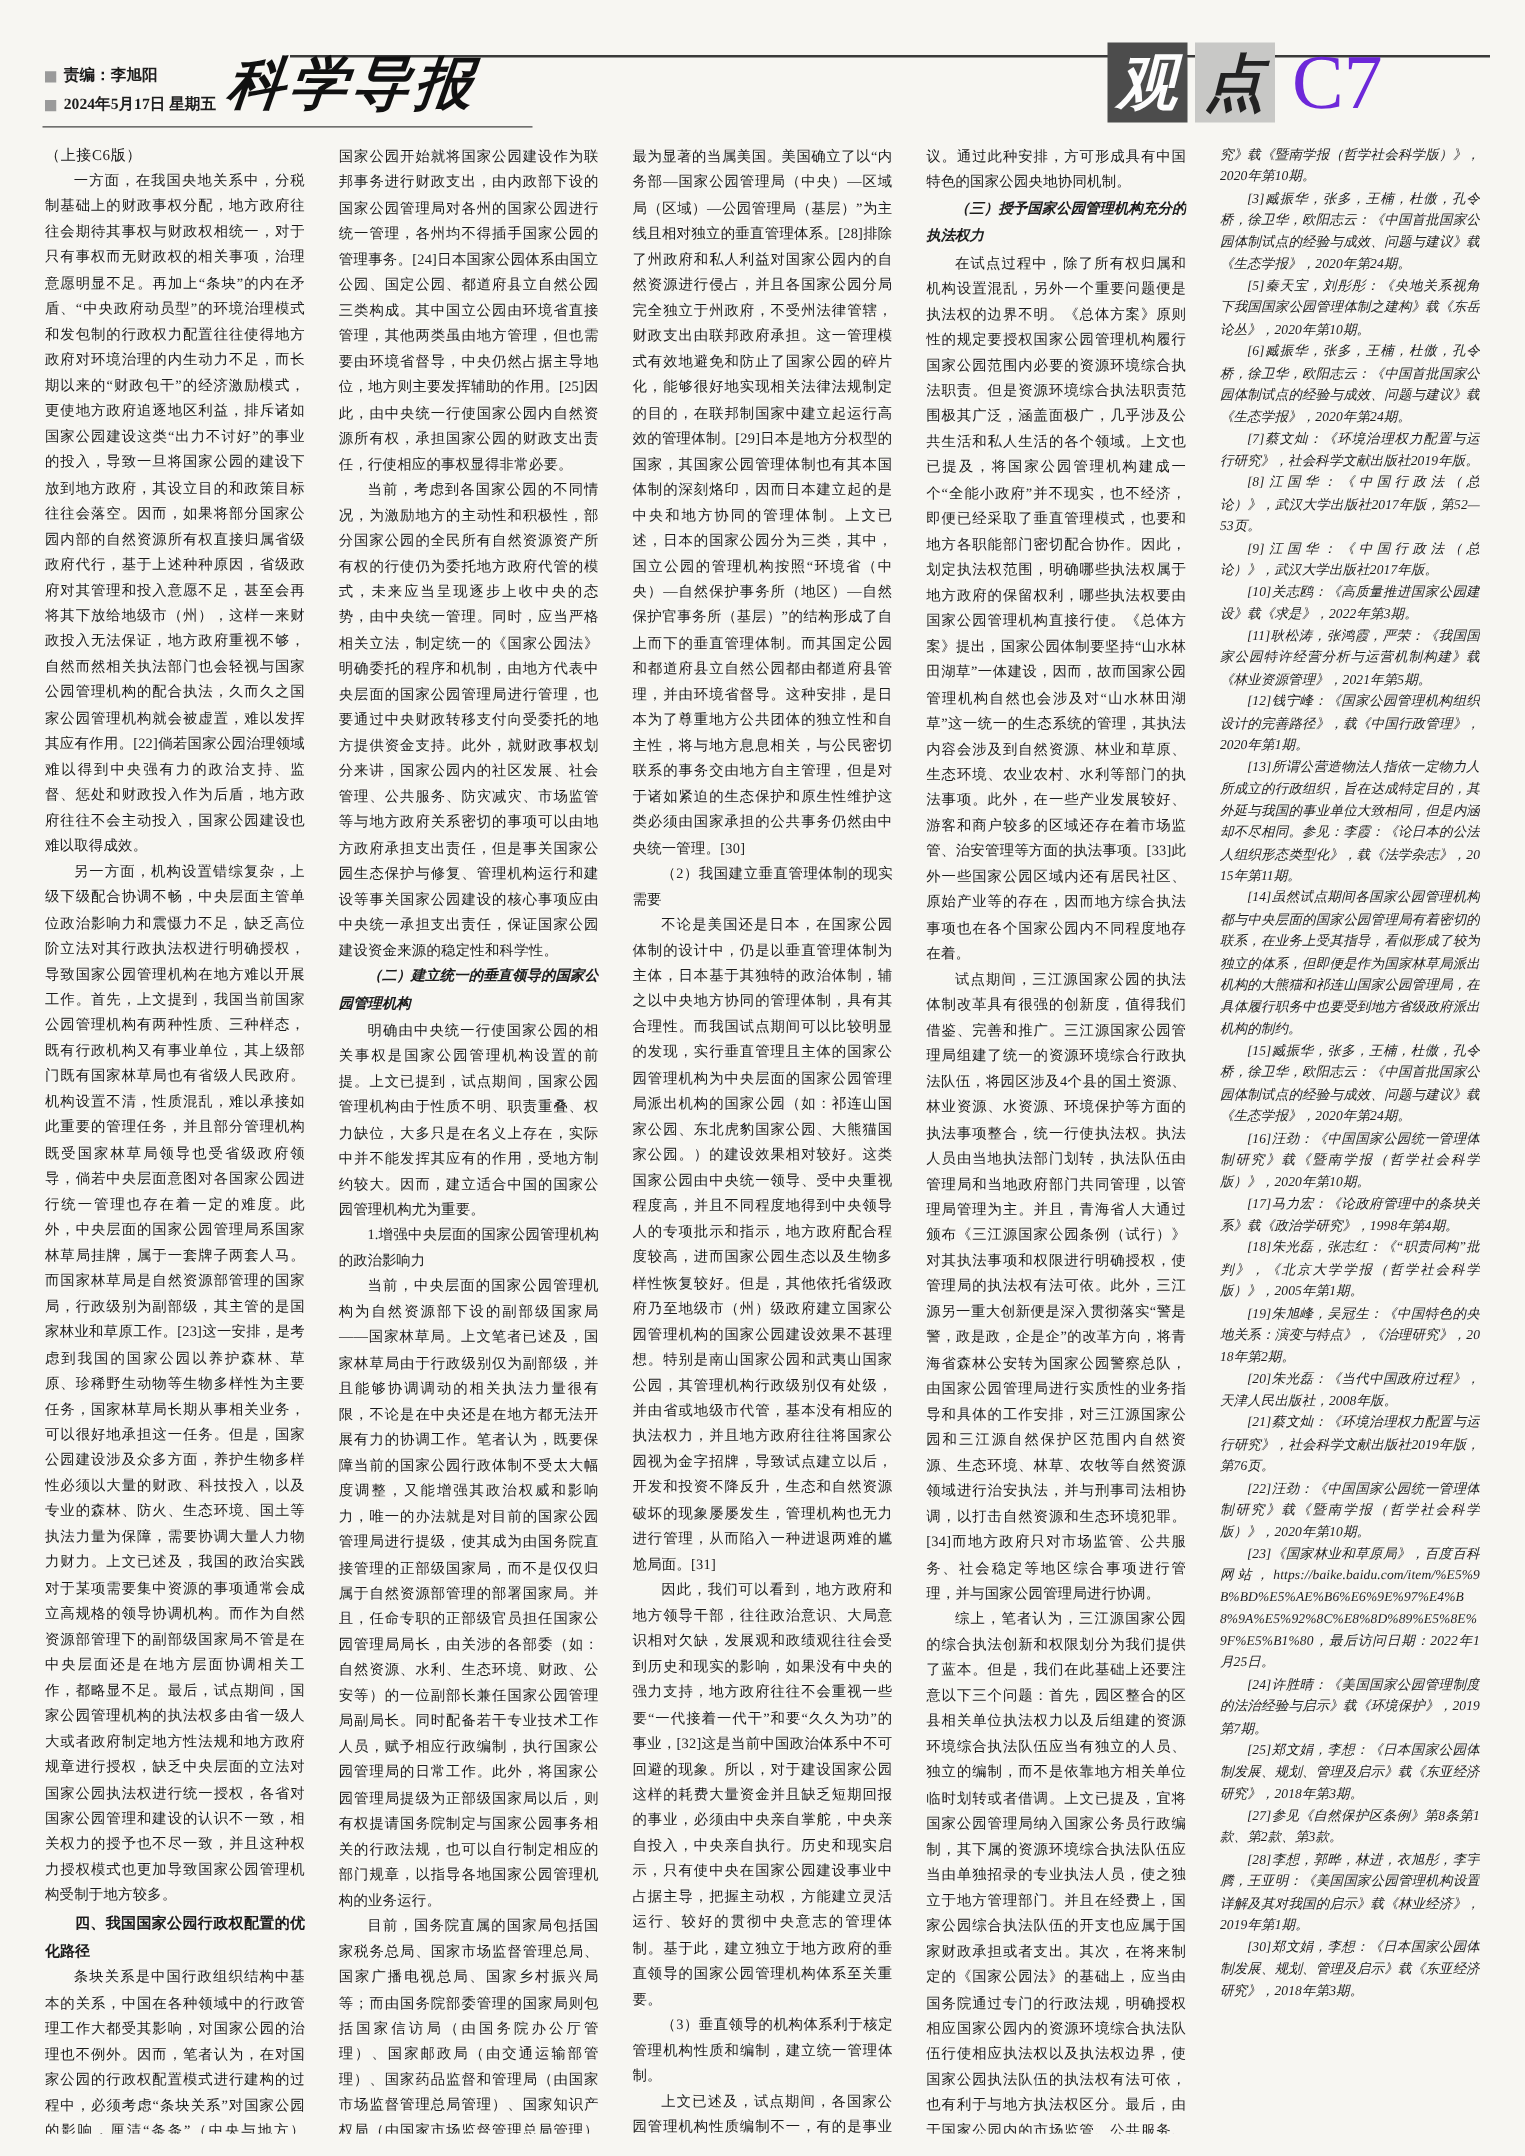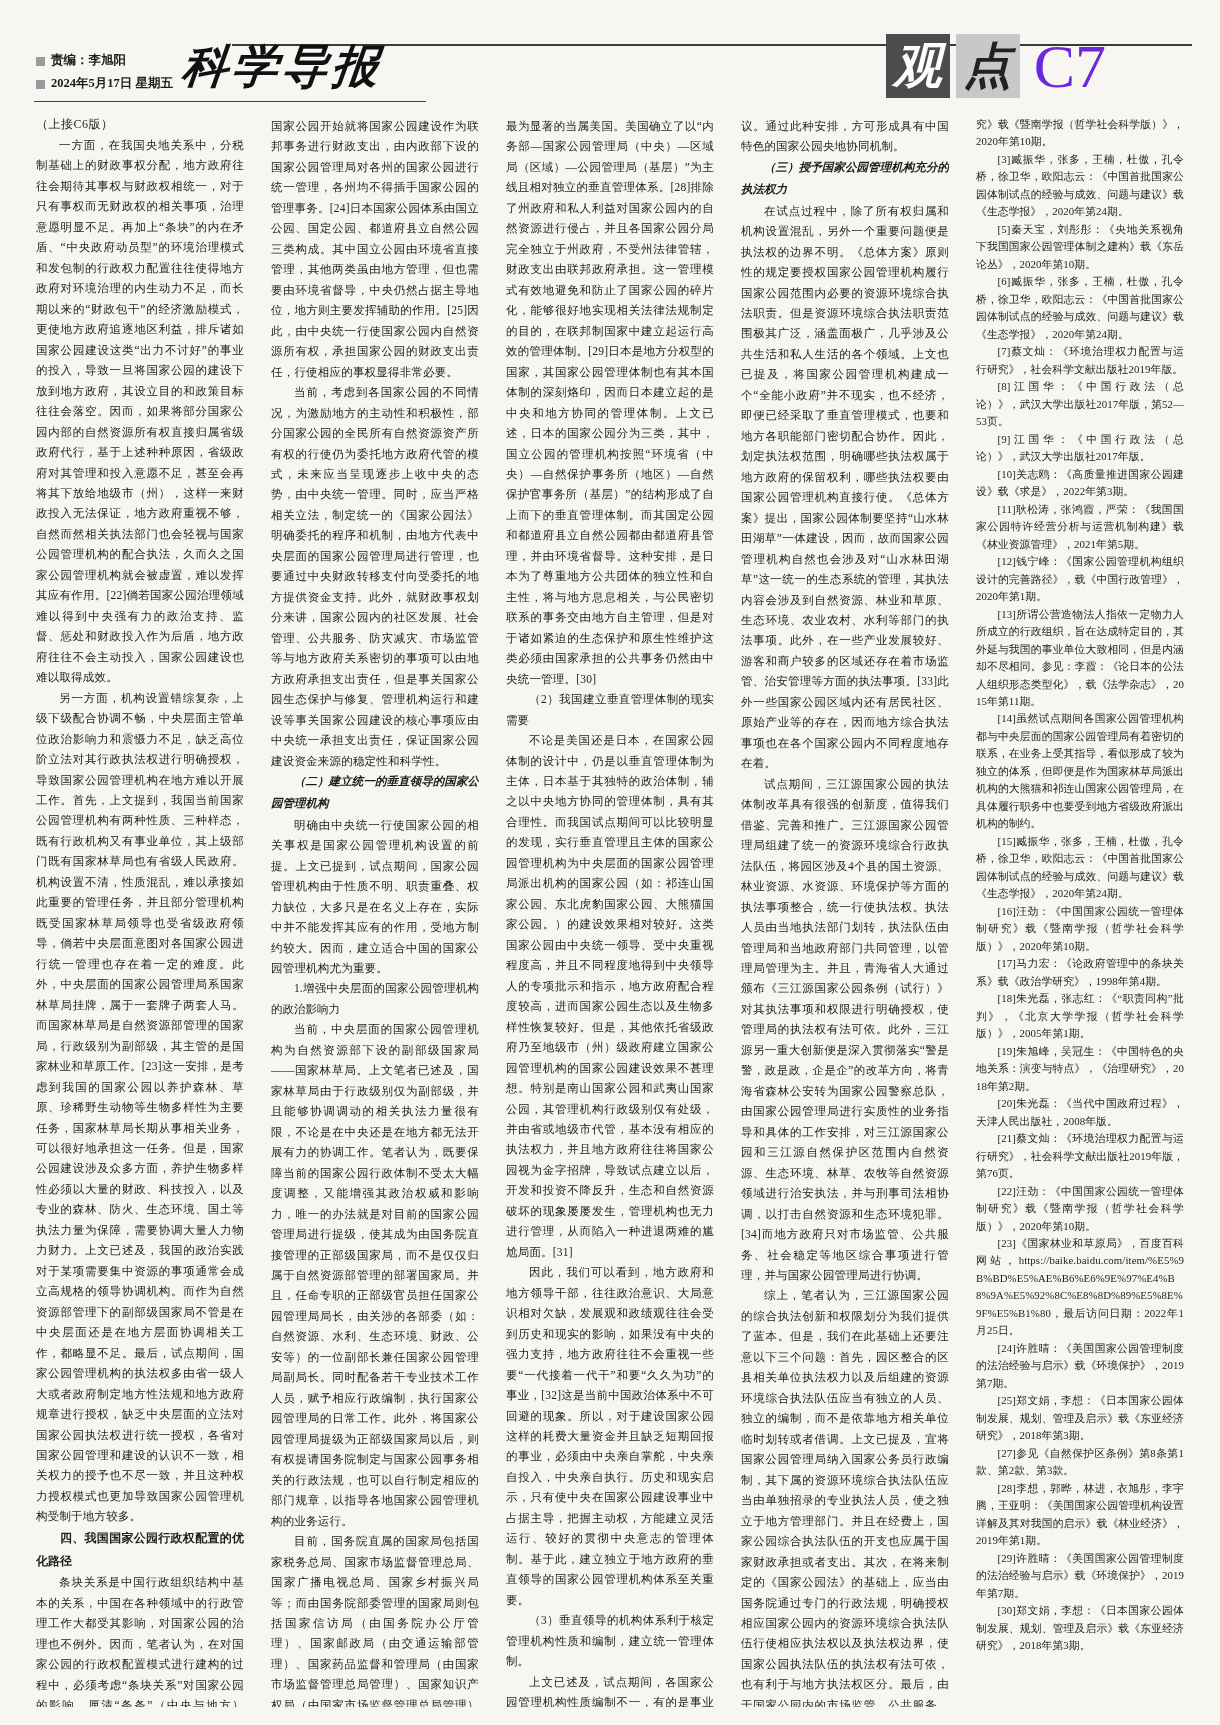--- a/index.html
+++ b/index.html
@@ -55,21 +55,21 @@
   .body-p {
     font-size: 11.5px; line-height: 1.78;
     text-align: justify; text-indent: 2em;
     letter-spacing: 0.2px;
   }
   .body-p.cont { text-indent: 0; }
   .h-bold { font-size: 12px; font-weight: bold; text-indent: 2em; line-height: 1.9; text-align: justify; }
   .h-kai { font-size: 11.5px; font-weight: bold; font-style: italic; text-indent: 2em; line-height: 1.9; text-align: justify; }
   .h-num { font-size: 11.5px; line-height: 1.78; text-indent: 2em; text-align: justify; }
   .ref {
-    font-size: 10.8px; line-height: 1.62; 
+    font-size: 10.8px; line-height: 1.62; font-style: italic;
     text-align: justify; text-indent: 2em; letter-spacing: 0.1px;
     word-break: break-all;
   }
   .ref.cont { text-indent: 0; }
 </style>
 </head>
 <body>
 
 <div class="masthead">
   <div class="rule-top"></div>
@@ -138,16 +138,15 @@
       <p class="ref">[18]朱光磊，张志红：《“职责同构”批判》，《北京大学学报（哲学社会科学版）》，2005年第1期。</p>
       <p class="ref">[19]朱旭峰，吴冠生：《中国特色的央地关系：演变与特点》，《治理研究》，2018年第2期。</p>
       <p class="ref">[20]朱光磊：《当代中国政府过程》，天津人民出版社，2008年版。</p>
       <p class="ref">[21]蔡文灿：《环境治理权力配置与运行研究》，社会科学文献出版社2019年版，第76页。</p>
       <p class="ref">[22]汪劲：《中国国家公园统一管理体制研究》载《暨南学报（哲学社会科学版）》，2020年第10期。</p>
       <p class="ref">[23]《国家林业和草原局》，百度百科网站，https://baike.baidu.com/item/%E5%9B%BD%E5%AE%B6%E6%9E%97%E4%B8%9A%E5%92%8C%E8%8D%89%E5%8E%9F%E5%B1%80，最后访问日期：2022年1月25日。</p>
       <p class="ref">[24]许胜晴：《美国国家公园管理制度的法治经验与启示》载《环境保护》，2019第7期。</p>
       <p class="ref">[25]郑文娟，李想：《日本国家公园体制发展、规划、管理及启示》载《东亚经济研究》，2018年第3期。</p>
       <p class="ref">[27]参见《自然保护区条例》第8条第1款、第2款、第3款。</p>
       <p class="ref">[28]李想，郭晔，林进，衣旭彤，李宇腾，王亚明：《美国国家公园管理机构设置详解及其对我国的启示》载《林业经济》，2019年第1期。</p>
-      <p class="ref">[29]许胜晴：《美国国家公园管理制度的法治经验与启示》载《环境保护》，2019年第7期。</p>
       <p class="ref">[30]郑文娟，李想：《日本国家公园体制发展、规划、管理及启示》载《东亚经济研究》，2018年第3期。</p>
     </div>
 </div>
 
 </body></html>

